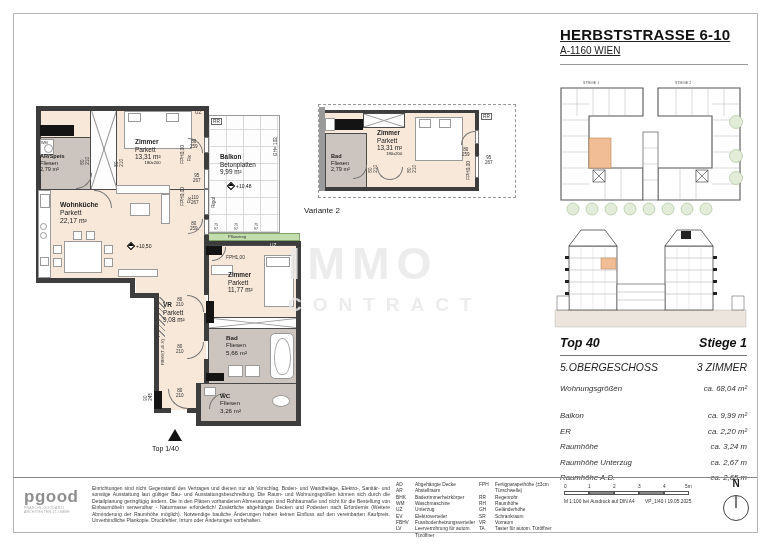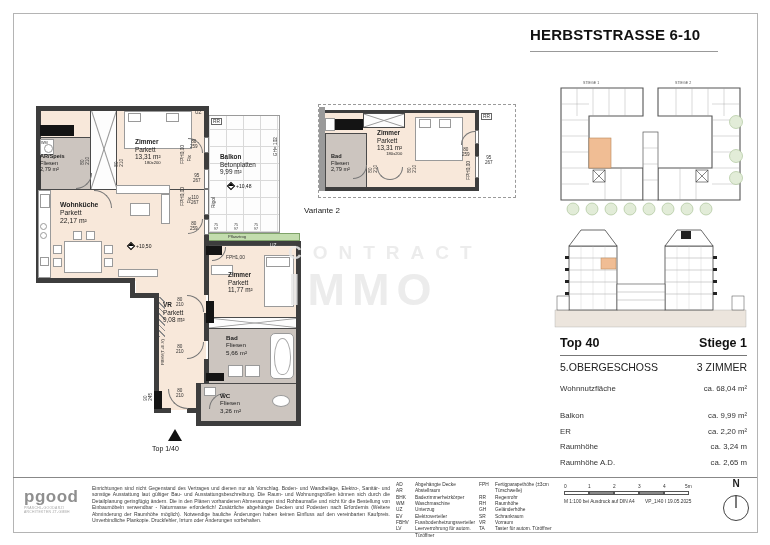--- a/index.html
+++ b/index.html
@@ -36,22 +36,22 @@
   .abbr-row{display:flex;font-size:4.8px;line-height:1.32;color:#333;}
   .abbr-row .k{width:19px;flex:none;}
   .wm-mark{color:#e9e9e9;font-weight:bold;opacity:0.85;}
 </style>
 </head>
 <body>
 
 <div class="frame"></div>
 
 <div class="abs" style="left:288px;top:238px;z-index:6;pointer-events:none;">
+  <div class="wm-mark" style="font-size:45px;letter-spacing:7px;">IMMO</div>
   <div class="wm-mark" style="font-size:19px;letter-spacing:11px;margin-top:4px;">CONTRACT</div>
-  <div class="wm-mark" style="font-size:45px;letter-spacing:7px;">IMMO</div>
 </div>
 
 <div class="abs" style="left:30px;top:95px;width:285px;height:368px;">
 
   <div class="abs peach" style="left:8px;top:14px;width:170px;height:172px;"></div>
   <div class="abs peach" style="left:106px;top:186px;width:70px;height:14px;"></div>
   <div class="abs peach" style="left:127px;top:198px;width:49px;height:117px;"></div>
 
   <div class="abs balgrid" style="left:178px;top:20px;width:72px;height:118px;"></div>
   <div class="pflanz" style="left:178px;top:138px;width:92px;height:8px;"></div>
@@ -291,22 +291,23 @@
 210</div>
   <div class="dim" style="left:143px;top:42px;">80
 259</div>
   <div class="dim" style="left:166px;top:50px;">95
 267</div>
   <div class="tag" style="left:162px;top:8px;border:0.5px solid #666;padding:0 1px;background:#fff;">RR</div>
   <div class="vtag" style="left:147px;top:56px;">FPH0,00</div>
 </div>
 <div class="abs" style="left:304px;top:206px;font-size:8px;color:#222;">Variante 2</div>
 
-<div class="abs" style="left:530px;top:26px;width:188px;">
+<div class="abs" style="left:560px;top:26px;width:188px;text-decoration:underline;">
   <div style="font-size:15px;font-weight:bold;letter-spacing:0.2px;color:#111;">HERBSTSTRASSE 6-10</div>
+  <div style="font-size:10px;margin-top:2px;color:#222;">A-1160 WIEN</div>
   <div style="height:1px;background:#999;margin-top:8px;"></div>
 </div>
 
 <svg class="abs" style="left:553px;top:74px;" width="195" height="145" viewBox="0 0 195 145">
   <g stroke="#555" stroke-width="1.1" fill="#fff">
     <path d="M8,14 H90 V42 H36 V94 H90 V126 H8 Z"></path>
     <path d="M187,14 H105 V42 H159 V94 H105 V126 H187 Z"></path>
     <rect x="90" y="58" width="15" height="68" stroke-width="0.7"></rect>
   </g>
   <g stroke="#a0a0a0" stroke-width="0.4">
@@ -368,47 +369,51 @@
       <rect x="12" y="72" width="4" height="3"></rect>
     <rect x="160" y="36" width="4" height="3"></rect>
       <rect x="160" y="48" width="4" height="3"></rect>
       <rect x="160" y="60" width="4" height="3"></rect>
       <rect x="160" y="72" width="4" height="3"></rect>
     <rect x="128" y="11" width="10" height="8"></rect>
   </g>
   <rect x="48" y="38" width="15" height="11" fill="#f0bd94" stroke="#b88757" stroke-width="0.5"></rect>
 </svg>
 
-<div class="abs" style="left:560px;top:336px;width:187px;">
+<div class="abs" style="left:560px;top:336px;width:187px;font-style:italic;">
   <div class="irow" style="font-size:12.5px;font-weight:bold;color:#111;">
     <span>Top 40</span>
     <span>Stiege 1</span>
   </div>
   <div style="height:1px;background:#777;margin:5px 0 5px;"></div>
   <div class="irow" style="font-size:10.5px;color:#222;">
     <span>5.OBERGESCHOSS</span>
     <span>3 ZIMMER</span>
   </div>
   <div class="irow" style="font-size:7.8px;margin-top:11px;color:#333;">
-    <span>Wohnnutzfläche</span>
+    <span>Wohnungsgrößen</span>
     <span>ca. 68,04 m²</span>
   </div>
   <div style="margin-top:18px;">
     <div class="irow" style="font-size:7.8px;margin-bottom:6.5px;color:#333;">
         <span>Balkon</span>
         <span>ca. 9,99 m²</span>
       </div>
     <div class="irow" style="font-size:7.8px;margin-bottom:6.5px;color:#333;align-items:flex-end;">
         <span>ER</span>
         <span>ca. 2,20 m²</span>
       </div>
     <div class="irow" style="font-size:7.8px;margin-bottom:6.5px;color:#333;">
         <span>Raumhöhe</span>
         <span>ca. 3,24 m</span>
       </div>
+    <div class="irow" style="font-size:7.8px;margin-bottom:6.5px;color:#333;">
+        <span>Raumhöhe Unterzug</span>
+        <span>ca. 2,67 m</span>
+      </div>
     <div class="irow" style="font-size:7.8px;color:#333;">
         <span>Raumhöhe A.D.</span>
         <span>ca. 2,65 m</span>
       </div>
   </div>
 </div>
 
 <div class="abs" style="left:13px;top:477px;width:744px;height:1px;background:#888;"></div>
 
 <div class="abs" style="left:24px;top:488px;width:64px;">

